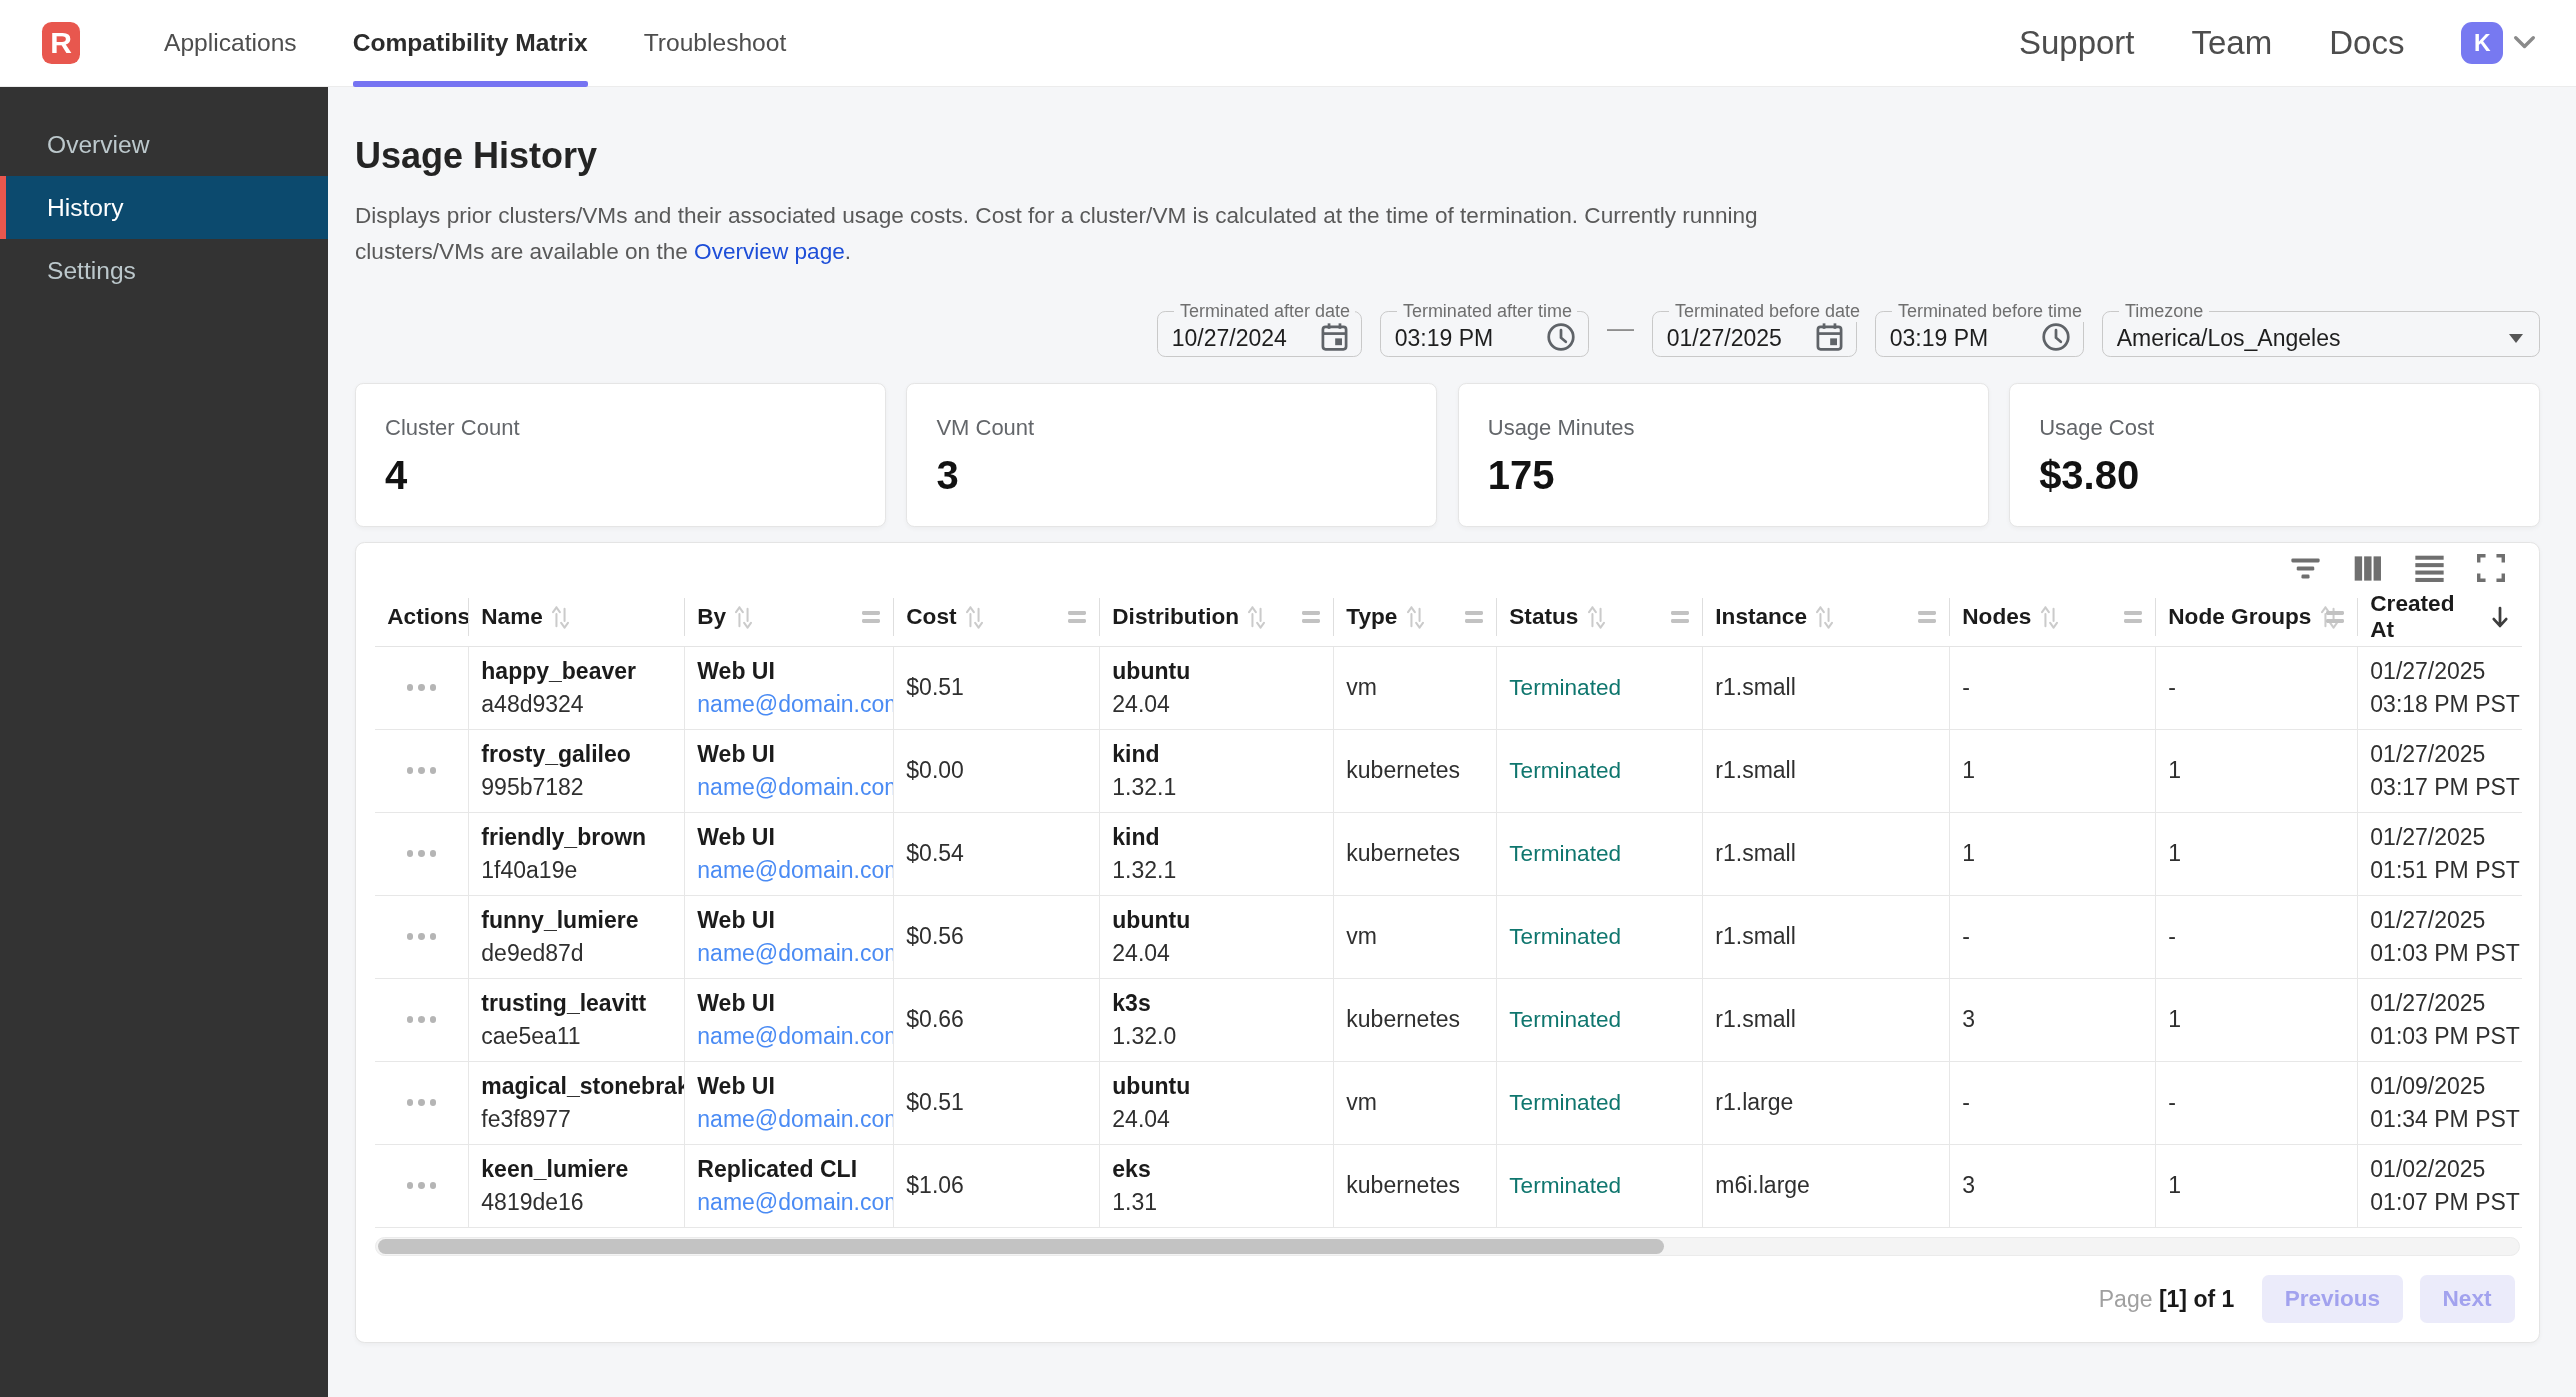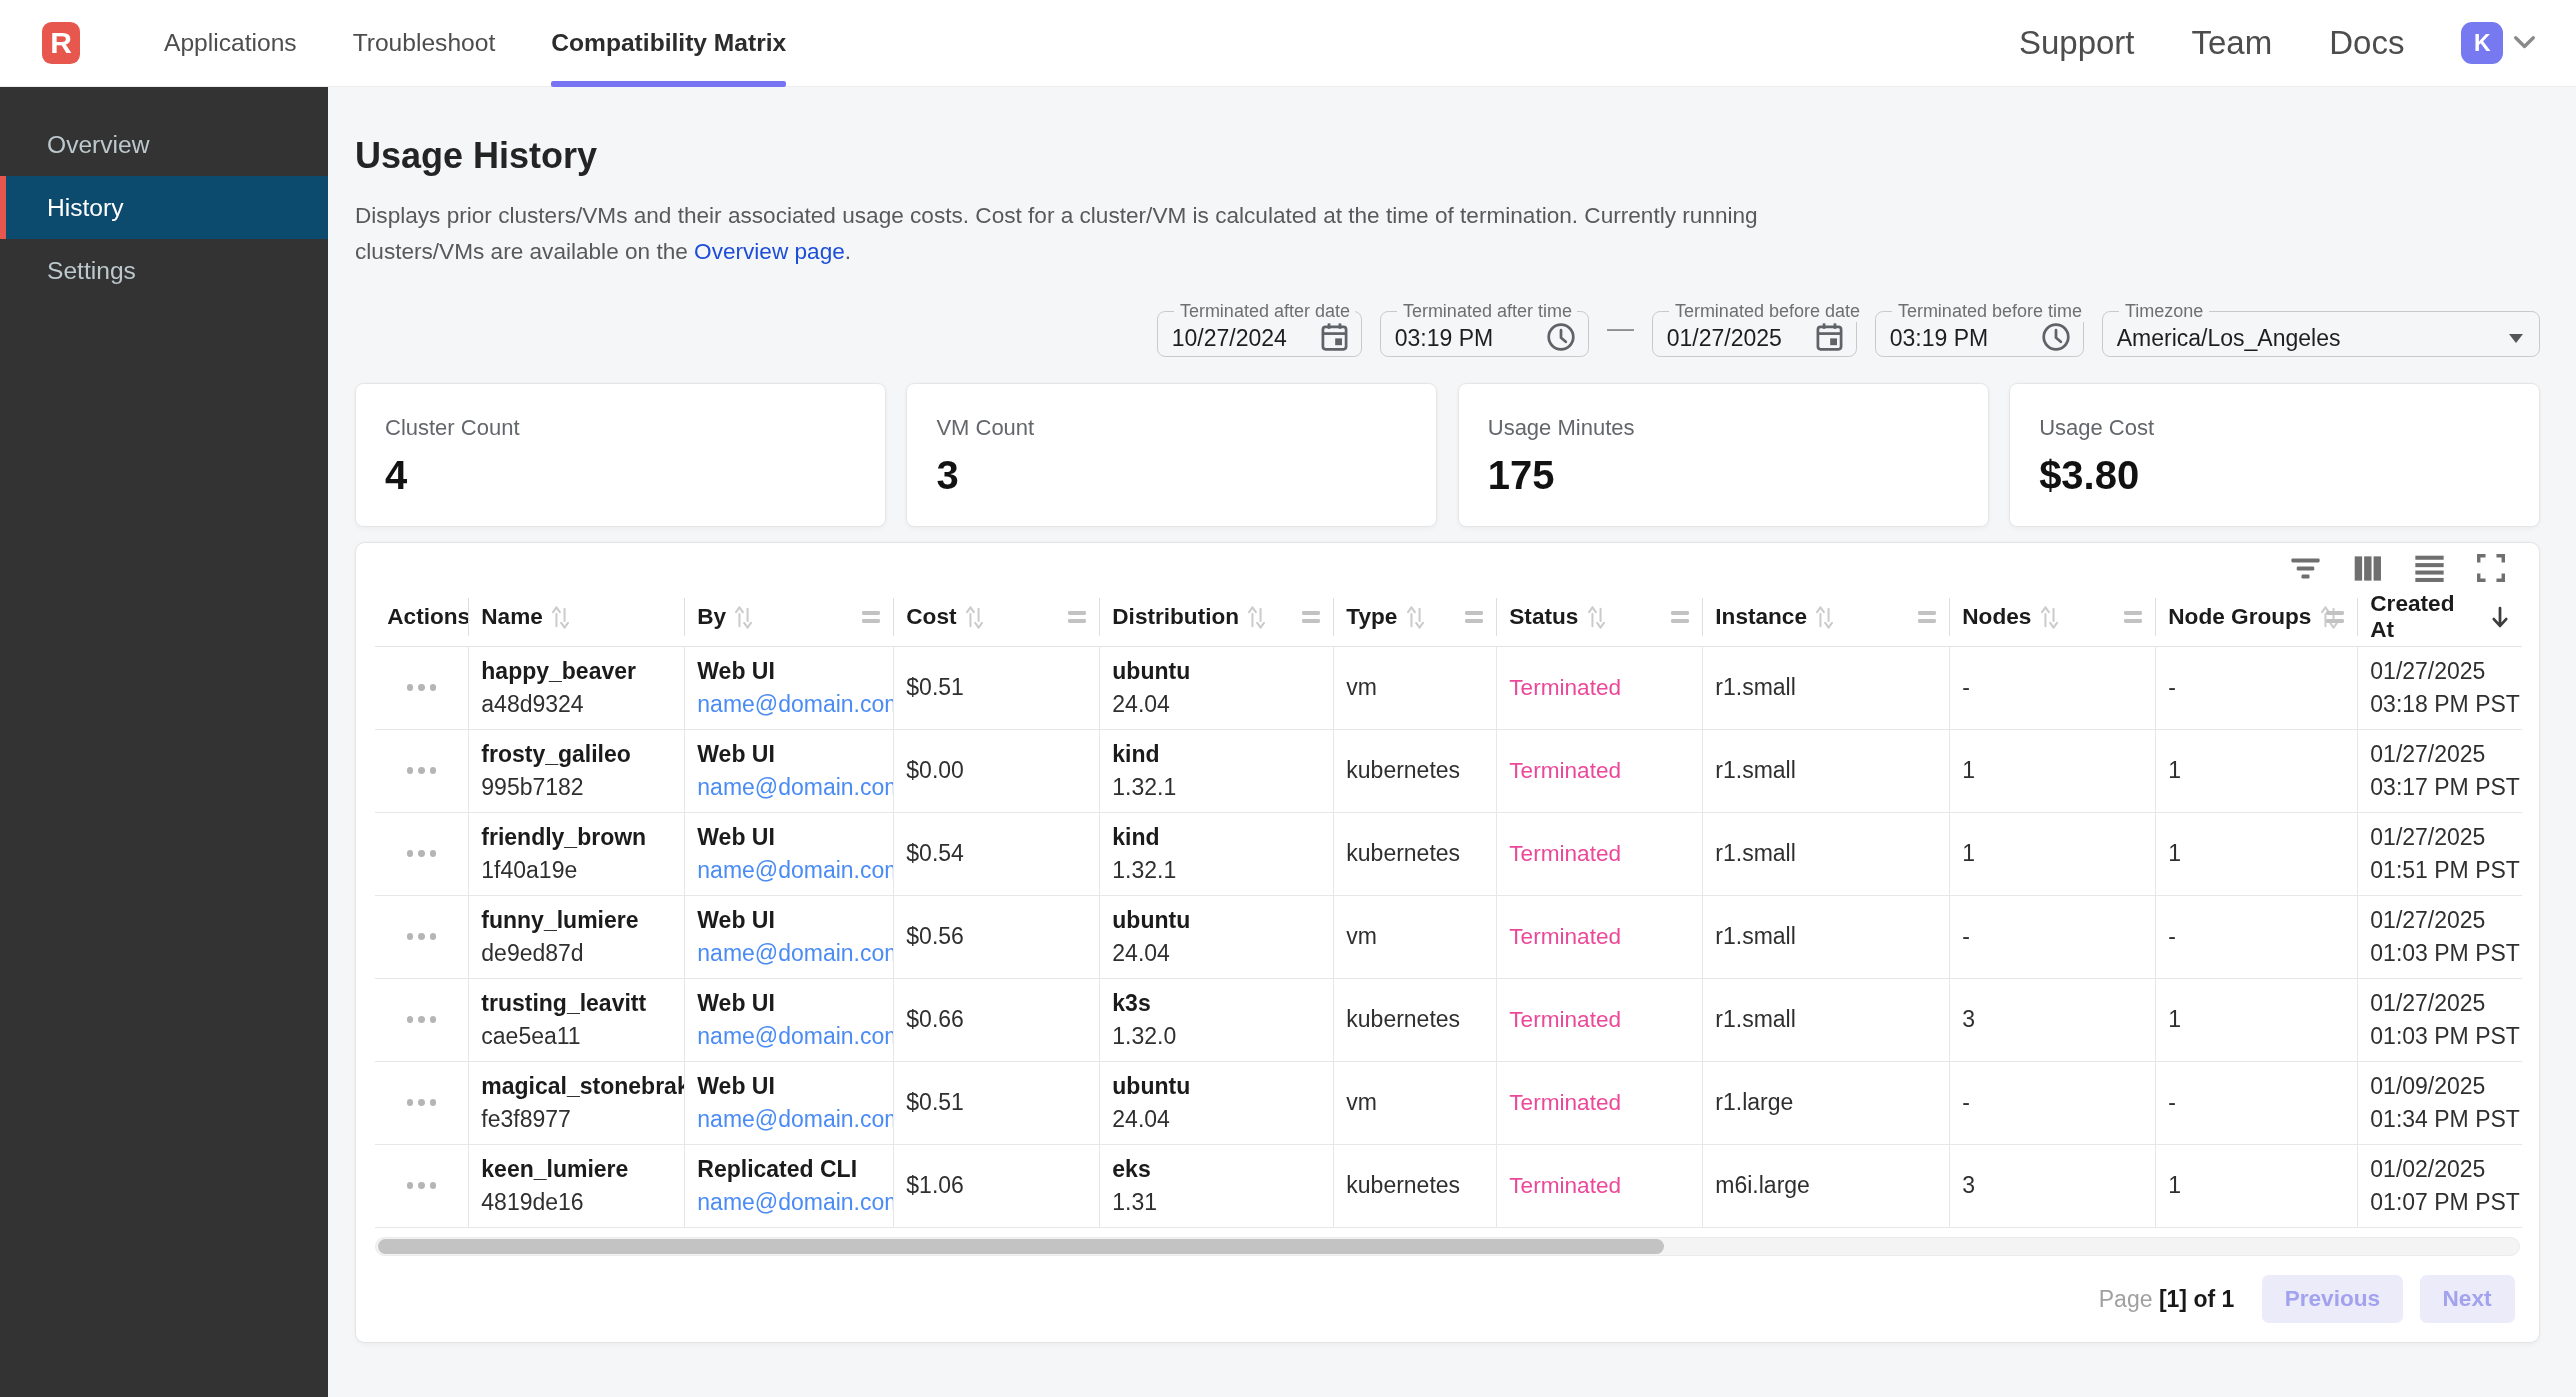--- a/index.html
+++ b/index.html
@@ -75,42 +75,42 @@
   .menu-ic i + i { margin-top:4.8px; }
 
   .tbody .trow { border-bottom:1.4px solid #e7e7e7; height:83px; }
   .cell { padding:0 12.3px; display:flex; flex-direction:column; justify-content:center;
     border-right:1.4px solid #e7e7e7; font-size:23px; color:#2f2f2f; overflow:hidden; }
   .trow .cell:last-child { border-right:none; }
   .cell .l1 { font-weight:600; color:#1b1b1b; line-height:33px; white-space:nowrap; }
   .cell .l2 { line-height:33px; white-space:nowrap; }
   .cell.c-actions { align-items:center; }
   .cell .email { color:#4a8bf4; cursor:pointer; }
-  .cell.c-status { font-size:22.6px; color:#ec4899; }
+  .cell.c-status { font-size:22.6px; color:#0f766e; }
   .dots { display:flex; gap:4.8px; cursor:pointer; padding:6.8px; }
   .dots i { width:6.8px; height:6.8px; border-radius:50%; background:#b5b5b5; }
 
   .hscroll { margin-top:9.6px; height:19px; background:#f4f4f4; border:0.7px solid #ebebeb; border-radius:9.6px; position:relative; }
   .hscroll .thumb { position:absolute; left:2.1px; top:1.4px; height:15px; width:60%; background:#c3c3c3; border-radius:8.2px; cursor:pointer; }
 
   .pager { margin-top:19px; display:flex; justify-content:flex-end; align-items:center; gap:16.4px; padding-right:5.5px; }
   .pager-text { font-size:23px; color:#a0a0a0; margin-right:11px; }
   .pager-text b { color:#191919; }
   .pager-btn { background:#ebebfa; color:#a2a2ee; border:none; border-radius:6.8px; font-size:22.6px;
     font-weight:700; padding:11px 23px; font-family:inherit; cursor:pointer; }
 </style>
 </head>
 <body>
 
 <div class="navbar">
   <div class="logo">R</div>
   <div class="nav-tabs">
     <div class="nav-tab">Applications</div>
+    <div class="nav-tab active">Compatibility Matrix</div>
     <div class="nav-tab">Troubleshoot</div>
-    <div class="nav-tab active">Compatibility Matrix</div>
   </div>
   <div class="nav-right">
     <div class="nav-link">Support</div>
     <div class="nav-link">Team</div>
     <div class="nav-link">Docs</div>
     <div class="avatar">K</div>
     <span class="chevron">
       <svg width="23" height="15" viewBox="0 0 34 22">
           <polyline points="4,4 17,17 30,4" fill="none" stroke="#8a8a8a" stroke-width="5" stroke-linecap="round" stroke-linejoin="round"></polyline>
         </svg>

